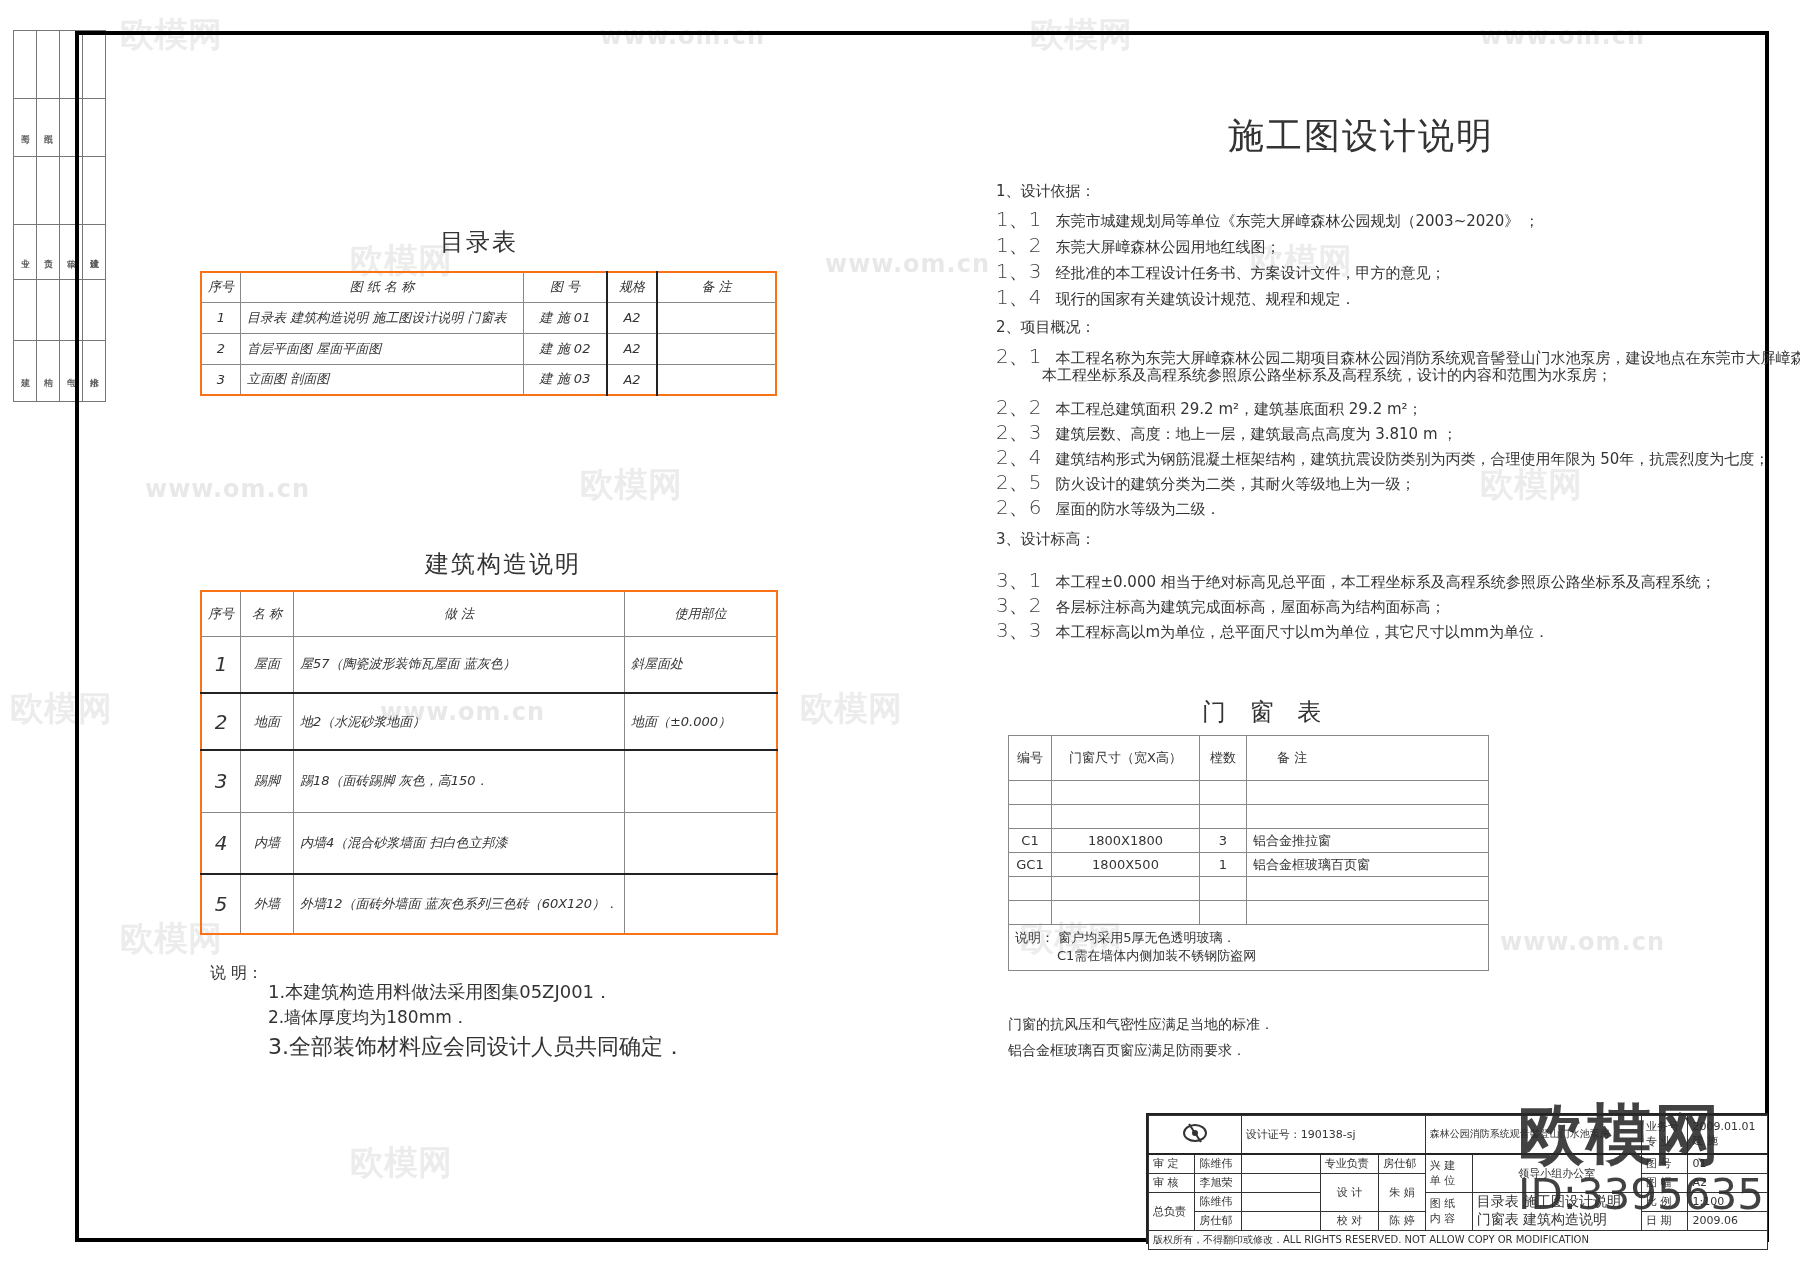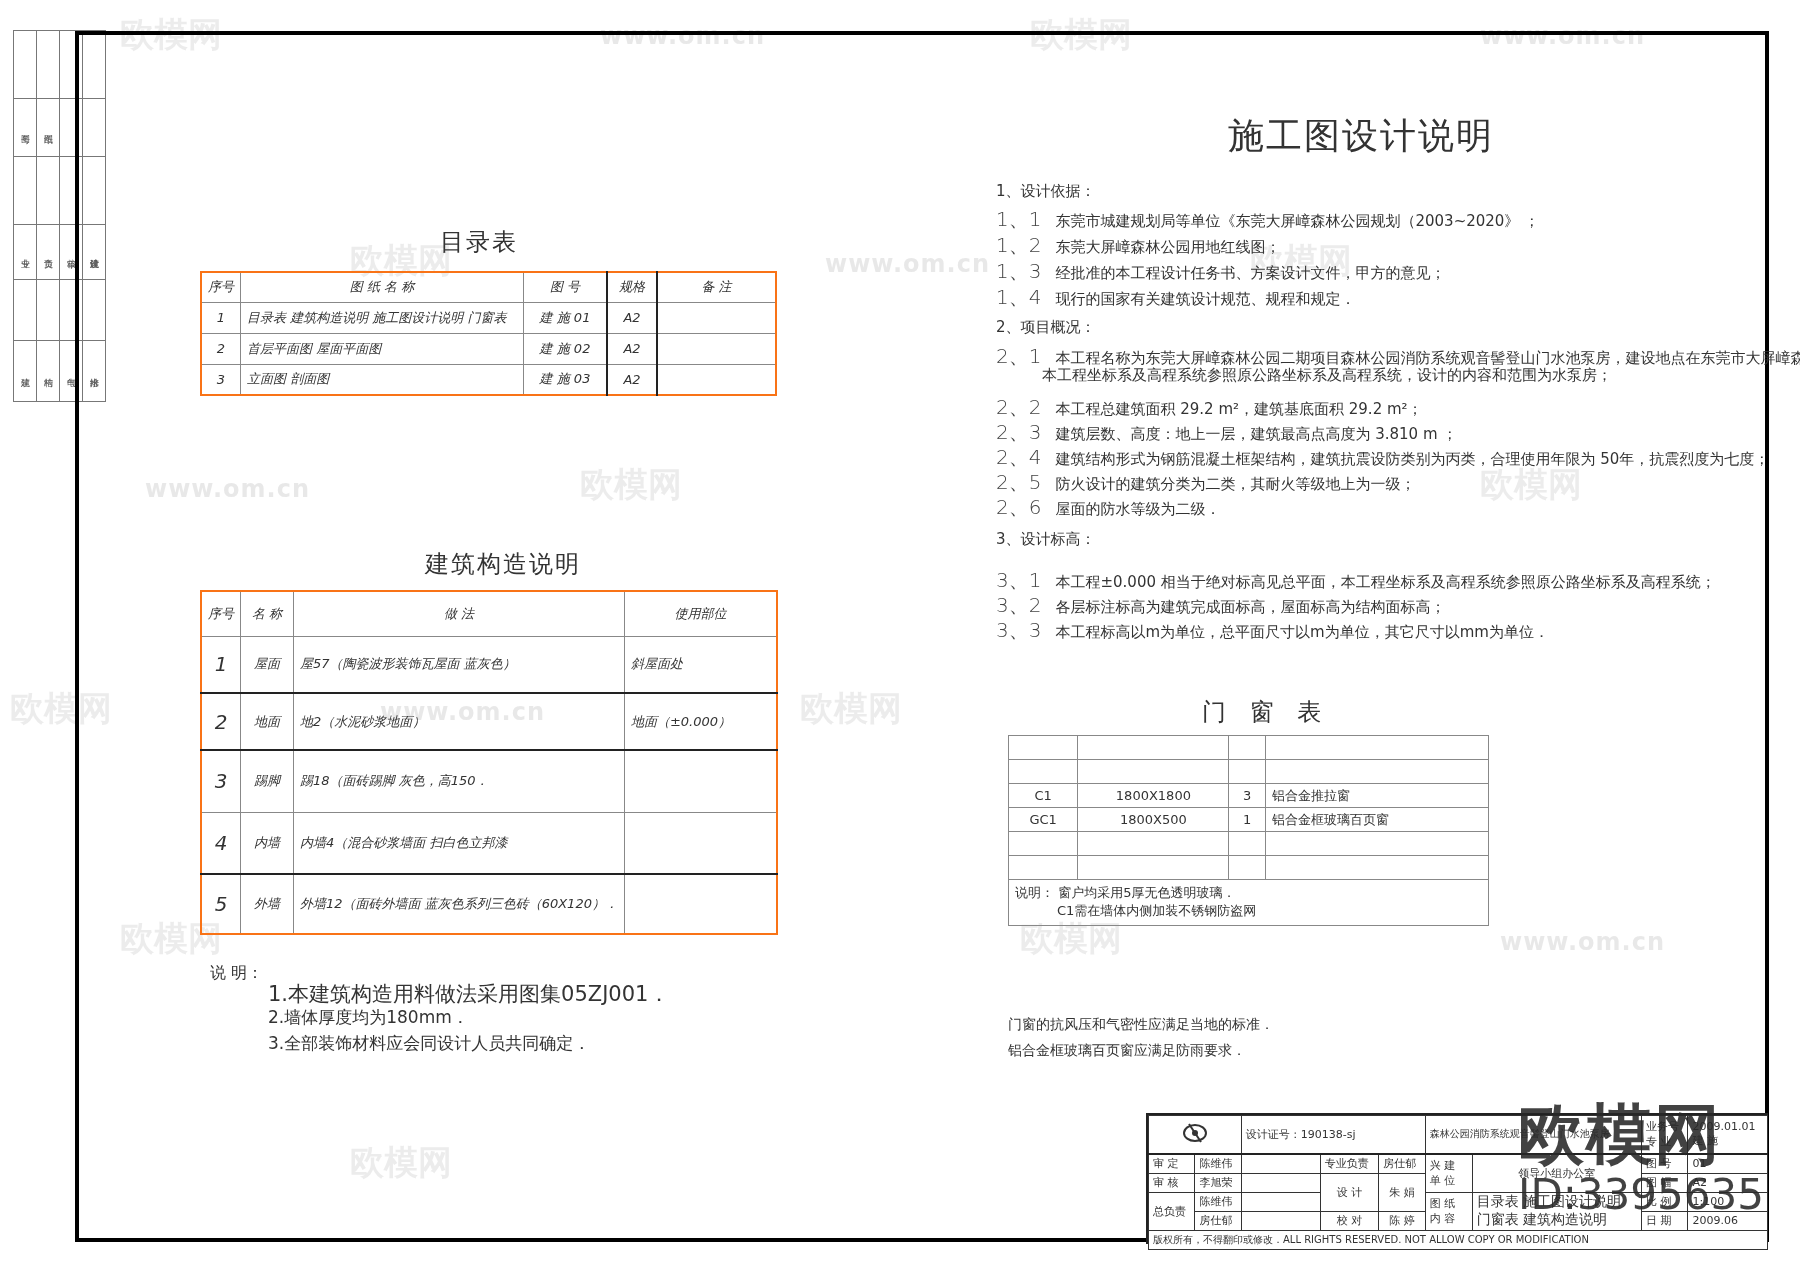--- a/index.html
+++ b/index.html
@@ -155,23 +155,23 @@
   </tr>
   <tr style="height:60px;">
     <td class="c" style="font-size:20px">5</td>
     <td class="c">外墙</td>
     <td>外墙12（面砖外墙面    蓝灰色系列三色砖（60X120）．</td>
     <td></td>
   </tr>
 </tbody>
   </table>
 <div class="txt" style="left:210px;top:963px;font-size:16px;">说  明：</div>
-<div class="txt" style="left:268px;top:980px;font-size:21px;">1.本建筑构造用料做法采用图集05ZJ001．</div>
+<div class="txt" style="left:268px;top:980px;font-size:18px;">1.本建筑构造用料做法采用图集05ZJ001．</div>
 <div class="txt" style="left:268px;top:1006px;font-size:17px;">2.墙体厚度均为180mm．</div>
-<div class="txt" style="left:268px;top:1032px;font-size:17px;">3.全部装饰材料应会同设计人员共同确定．</div>
+<div class="txt" style="left:268px;top:1032px;font-size:22px;">3.全部装饰材料应会同设计人员共同确定．</div>
 
 <div class="title" style="left:1228px;top:112px;font-size:36px;">施工图设计说明</div>
 
 <div class="txt" style="left:996px;top:182px;">1、设计依据：</div>
 <div class="txt" style="left:996px;top:206px;"><span class="num">1、1</span><span>东莞市城建规划局等单位《东莞大屏嶂森林公园规划（2003~2020》  ；</span></div>
 <div class="txt" style="left:996px;top:232px;"><span class="num">1、2</span><span>东莞大屏嶂森林公园用地红线图；</span></div>
 <div class="txt" style="left:996px;top:258px;"><span class="num">1、3</span><span>经批准的本工程设计任务书、方案设计文件，甲方的意见；</span></div>
 <div class="txt" style="left:996px;top:284px;"><span class="num">1、4</span><span>现行的国家有关建筑设计规范、规程和规定．</span></div>
 
 <div class="txt" style="left:996px;top:318px;">2、项目概况：</div>
@@ -184,20 +184,26 @@
 <div class="txt" style="left:996px;top:494px;"><span class="num">2、6</span><span>屋面的防水等级为二级．</span></div>
 
 <div class="txt" style="left:996px;top:530px;">3、设计标高：</div>
 <div class="txt" style="left:996px;top:567px;"><span class="num">3、1</span><span>本工程±0.000 相当于绝对标高见总平面，本工程坐标系及高程系统参照原公路坐标系及高程系统；</span></div>
 <div class="txt" style="left:996px;top:592px;"><span class="num">3、2</span><span>各层标注标高为建筑完成面标高，屋面标高为结构面标高；</span></div>
 <div class="txt" style="left:996px;top:617px;"><span class="num">3、3</span><span>本工程标高以m为单位，总平面尺寸以m为单位，其它尺寸以mm为单位．</span></div>
 
 <div class="title" style="left:1202px;top:696px;font-size:24px;letter-spacing:8px;">门 窗 表</div>
 <table class="cad" style="left:1008px;top:735px;width:481px;border:1px solid #333;">
   <tbody>
+      <tr style="height:45px;">
+    <td class="c" style="width:30px">编号</td>
+    <td class="c" style="width:135px">门窗尺寸（宽X高）</td>
+    <td class="c" style="width:34px">樘数</td>
+    <td style="padding-left:30px">备    注</td>
+  </tr>
   <tr style="height:24px;">
         <td></td>
         <td></td>
         <td></td>
         <td></td>
       </tr>
   <tr style="height:24px;">
         <td></td>
         <td></td>
         <td></td>

